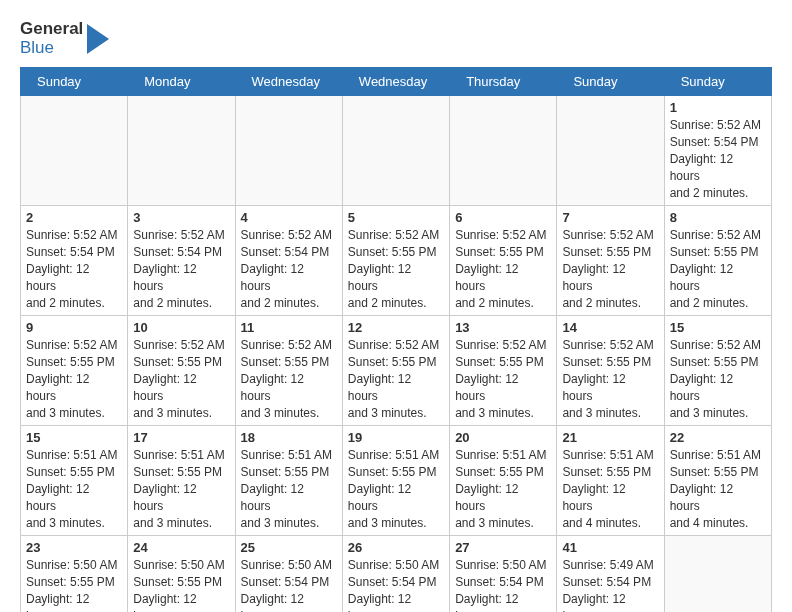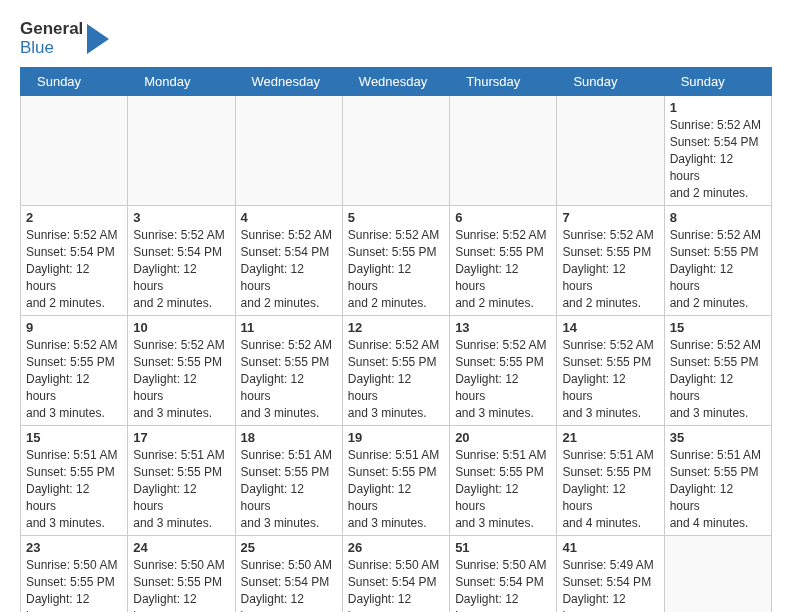--- a/index.html
+++ b/index.html
@@ -259,21 +259,21 @@
 and 3 minutes.</div>
         </td>
         <td>
           <span class="day-number">21</span>
           <div class="day-info" style="white-space: pre-line;">Sunrise: 5:51 AM
 Sunset: 5:55 PM
 Daylight: 12 hours
 and 4 minutes.</div>
         </td>
         <td>
-          <span class="day-number">35</span>
+          <span class="day-number">22</span>
           <div class="day-info" style="white-space: pre-line;">Sunrise: 5:51 AM
 Sunset: 5:55 PM
 Daylight: 12 hours
 and 4 minutes.</div>
         </td>
       </tr>
       <tr>
         <td>
           <span class="day-number">23</span>
           <div class="day-info" style="white-space: pre-line;">Sunrise: 5:50 AM
@@ -296,21 +296,21 @@
 and 4 minutes.</div>
         </td>
         <td>
           <span class="day-number">26</span>
           <div class="day-info" style="white-space: pre-line;">Sunrise: 5:50 AM
 Sunset: 5:54 PM
 Daylight: 12 hours
 and 4 minutes.</div>
         </td>
         <td>
-          <span class="day-number">51</span>
+          <span class="day-number">27</span>
           <div class="day-info" style="white-space: pre-line;">Sunrise: 5:50 AM
 Sunset: 5:54 PM
 Daylight: 12 hours
 and 4 minutes.</div>
         </td>
         <td>
           <span class="day-number">41</span>
           <div class="day-info" style="white-space: pre-line;">Sunrise: 5:49 AM
 Sunset: 5:54 PM
 Daylight: 12 hours

